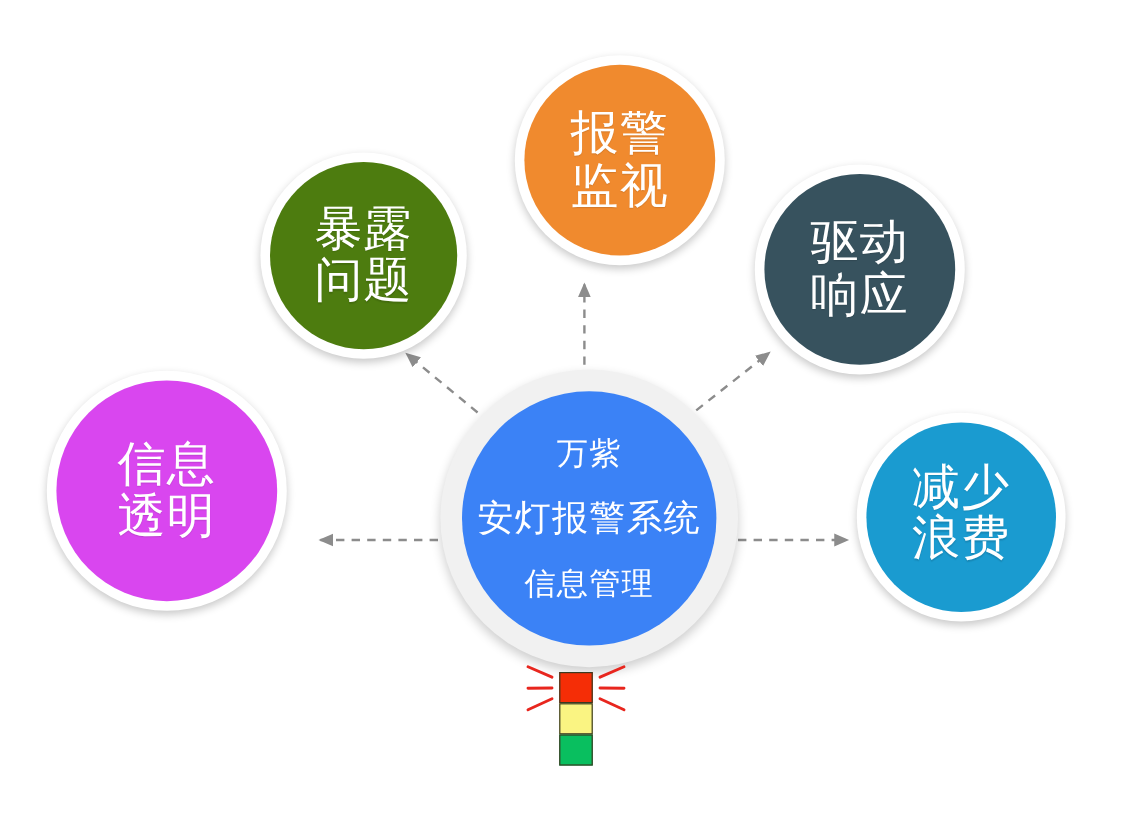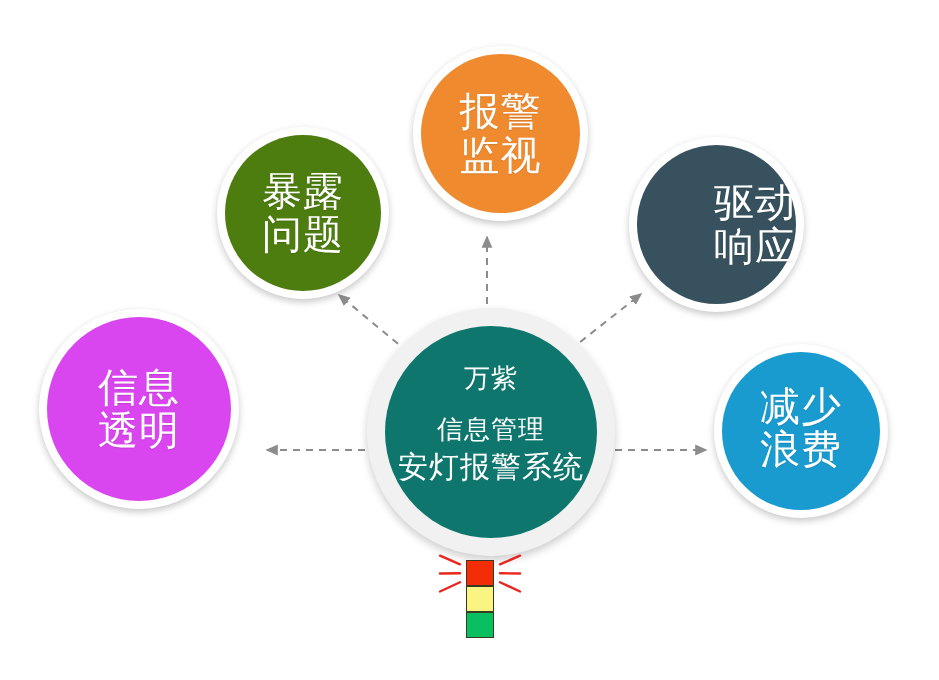--- a/index.html
+++ b/index.html
@@ -113,42 +113,42 @@
     <g id="arrow-group">
         <line x1="487" y1="317" x2="487" y2="237" stroke="#8C8C8C" stroke-width="2" stroke-dasharray="7 6" marker-end="url(#arrowhead)"></line>
         <line x1="408" y1="352" x2="339" y2="295" stroke="#8C8C8C" stroke-width="2" stroke-dasharray="7 6" marker-end="url(#arrowhead)"></line>
         <line x1="570" y1="350" x2="641" y2="294" stroke="#8C8C8C" stroke-width="2" stroke-dasharray="7 6" marker-end="url(#arrowhead)"></line>
         <line x1="365" y1="450" x2="267" y2="450" stroke="#8C8C8C" stroke-width="2" stroke-dasharray="7 6" marker-end="url(#arrowhead)"></line>
         <line x1="615" y1="450" x2="706" y2="450" stroke="#8C8C8C" stroke-width="2" stroke-dasharray="7 6" marker-end="url(#arrowhead)"></line>
       </g>
   </svg>
 
   <div id="hub" style="left: 367px; top: 308px; width: 248px; height: 248px; background: rgb(241, 241, 241); padding: 18px;">
-    <div id="hub-disc" style="width: 100%; height: 100%; background: #0f766e;">
+    <div id="hub-disc" style="width: 100%; height: 100%; background: #3b82f6;">
       <div class="hub-line l1">万紫</div>
+      <div class="hub-line l2">安灯报警系统</div>
       <div class="hub-line l3">信息管理</div>
-      <div class="hub-line l2">安灯报警系统</div>
     </div>
   </div>
 
   <div id="bubble-layer">
-      <div class="bubble" style="left: 413px; top: 46px; width: 175px; height: 175px; padding: 8px;">
+      <div class="bubble" style="left: 429px; top: 46px; width: 175px; height: 175px; padding: 8px;">
         <div class="disc" style="background: rgb(240, 138, 46);">
           <div class="bubble-label" style="font-size: 40px;">报警
 监视</div>
         </div>
       </div>
       <div class="bubble" style="left: 217px; top: 127px; width: 172px; height: 172px; padding: 8px;">
         <div class="disc" style="background: #4d7c0f;">
           <div class="bubble-label" style="font-size: 40px;">暴露
 问题</div>
         </div>
       </div>
       <div class="bubble" style="left: 629px; top: 137px; width: 175px; height: 175px; padding: 8px;">
-        <div class="disc" style="background: rgb(55, 82, 94); align-items: flex-end;">
+        <div class="disc" style="background: rgb(55, 82, 94);">
           <div class="bubble-label" style="font-size: 40px;">驱动
 响应</div>
         </div>
       </div>
       <div class="bubble" style="left: 39px; top: 309px; width: 200px; height: 200px; padding: 8px;">
         <div class="disc" style="background: #d946ef;">
           <div class="bubble-label" style="font-size: 40px;">信息
 透明</div>
         </div>
       </div>

